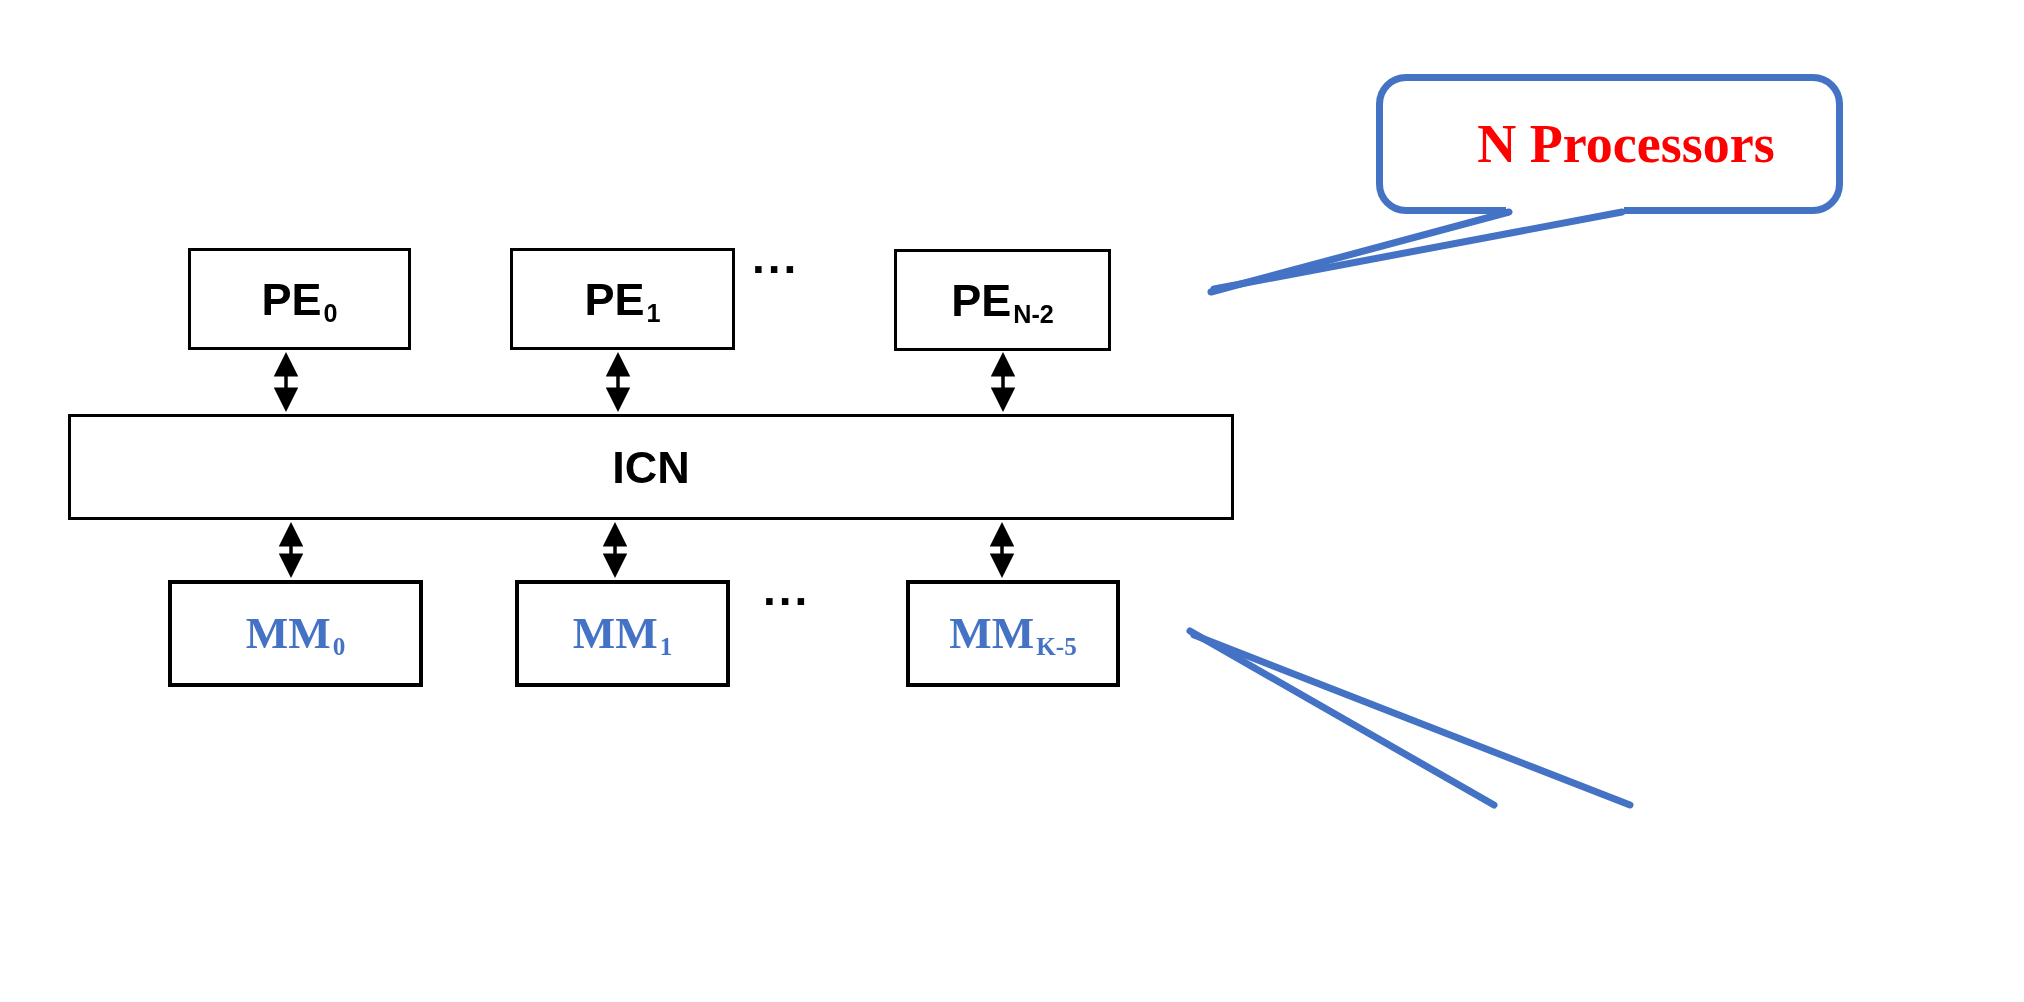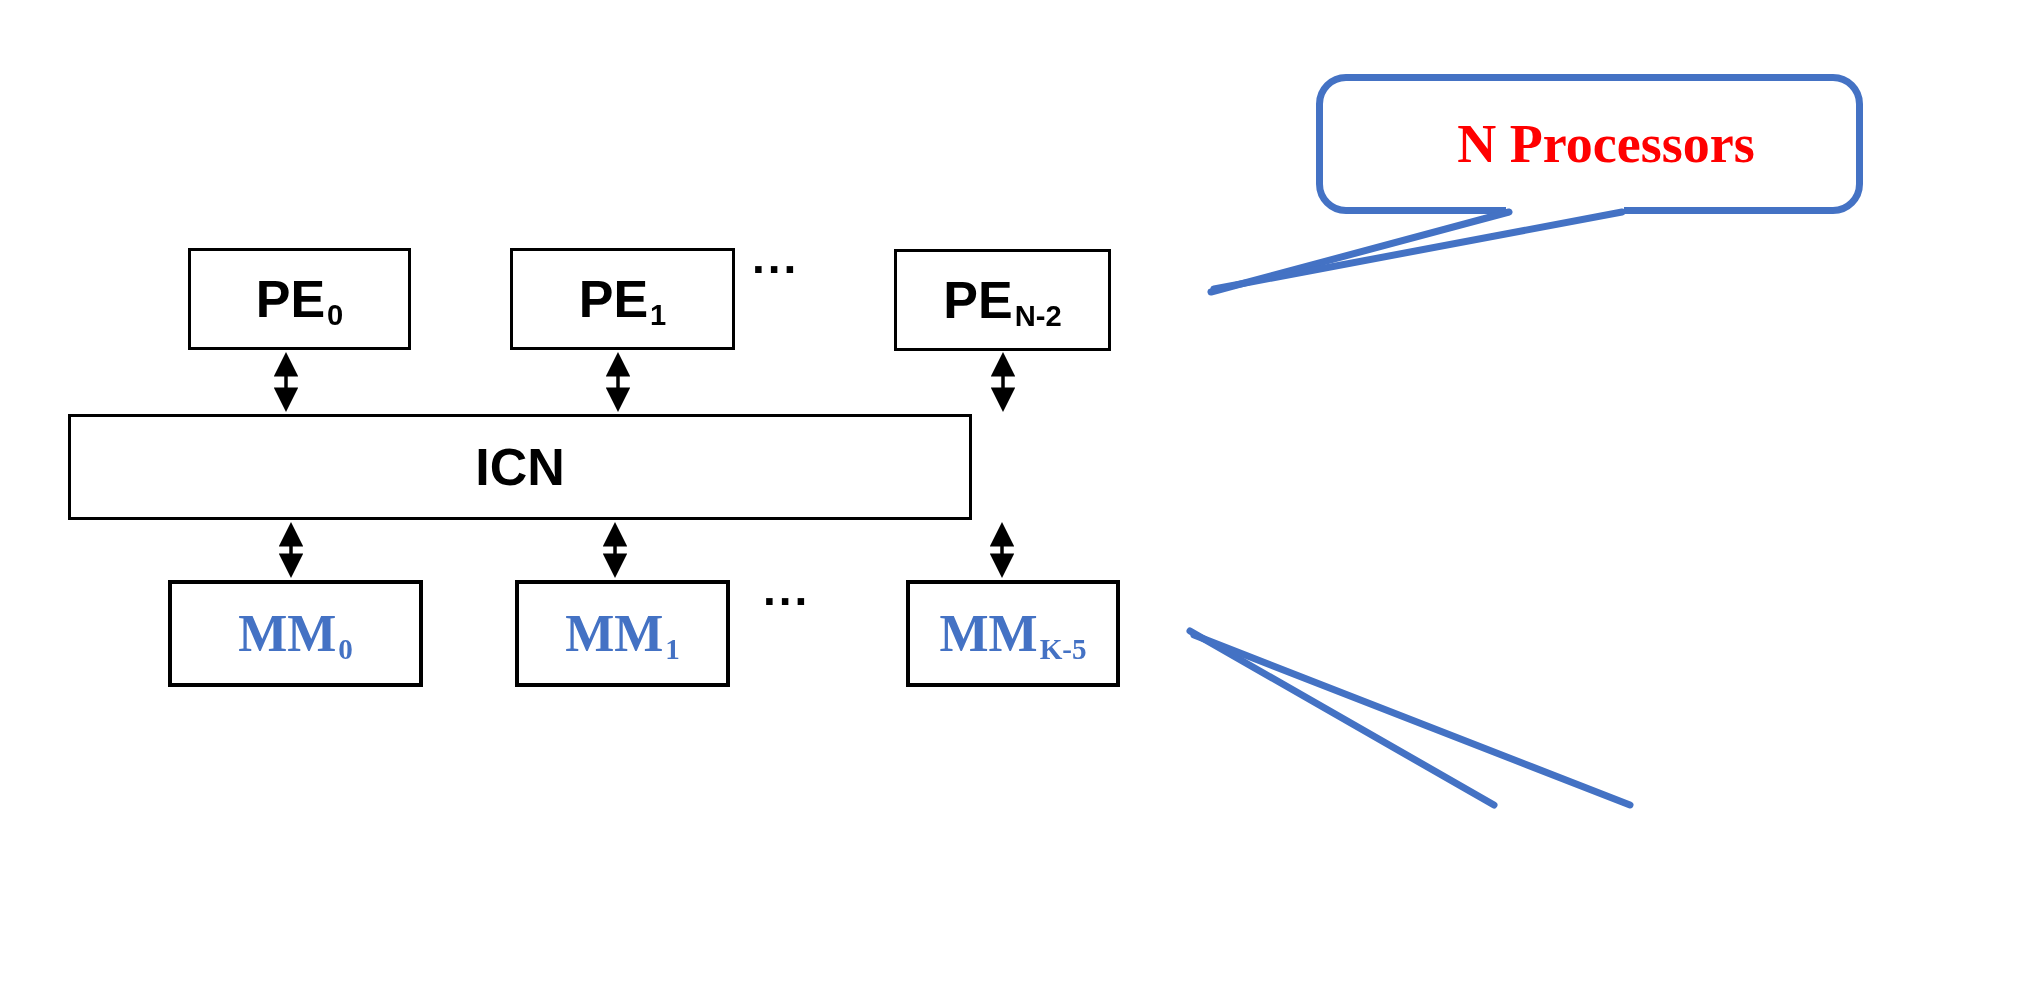--- a/index.html
+++ b/index.html
@@ -3,46 +3,46 @@
 <meta charset="utf-8">
 <style>
   html,body{margin:0;padding:0;background:#fff;}
   #canvas{
     position:relative;width:2024px;height:1002px;background:#FFFFFF;
     font-family:"Liberation Sans",sans-serif;overflow:hidden;
   }
   .node{
     position:absolute;box-sizing:border-box;background:#fff;border:3px solid #000;
     display:flex;align-items:center;justify-content:center;
-    font-weight:700;font-size:52px;color:#000;line-height:1;
+    font-weight:700;font-size:45px;color:#000;line-height:1;
   }
   .lbl{display:inline-flex;align-items:baseline;white-space:nowrap;}
   .sub{font-size:0.56em;position:relative;top:0.28em;margin-left:2px;font-weight:700;}
   #pe0{left:188px;top:248px;width:223px;height:102px;}
   #pe1{left:510px;top:248px;width:225px;height:102px;}
   #peN{left:894px;top:249px;width:217px;height:102px;}
-  #icn{left:68px;top:414px;width:904px;height:106px;}
+  #icn{left:68px;top:414px;width:1166px;height:106px;}
   .mm{border-width:4px;color:#4472C4;font-family:Liberation Serif, serif;}
   #mm0{left:168px;top:580px;width:255px;height:107px;}
   #mm1{left:515px;top:580px;width:215px;height:107px;}
   #mmK{left:906px;top:580px;width:214px;height:107px;}
   .dots{
     position:absolute;font-weight:700;font-size:46px;letter-spacing:3px;
     color:#000;line-height:1;
   }
   #dotsTop{left:752px;top:234px;}
   #dotsBottom{left:763px;top:566px;}
   .callout{
     position:absolute;box-sizing:border-box;background:#fff;
     border:7px solid #4472C4;border-radius:30px;
     display:flex;align-items:center;justify-content:center;
     font-family:"Liberation Serif",serif;font-weight:700;font-size:54px;color:#FF0000;
     white-space:nowrap;
   }
-  #calloutN{left:1316px;top:74px;width:547px;height:140px;padding-left:33px;}
+  #calloutN{left:1376px;top:74px;width:467px;height:140px;padding-left:33px;}
   #calloutK{left:1403px;top:800px;width:566px;height:137px;}
   #overlay{position:absolute;left:0;top:0;width:2024px;height:1002px;pointer-events:none;}
 </style>
 </head>
 <body>
 
 <div id="canvas">
 
   <div class="node" id="pe0">
     <span class="lbl">

